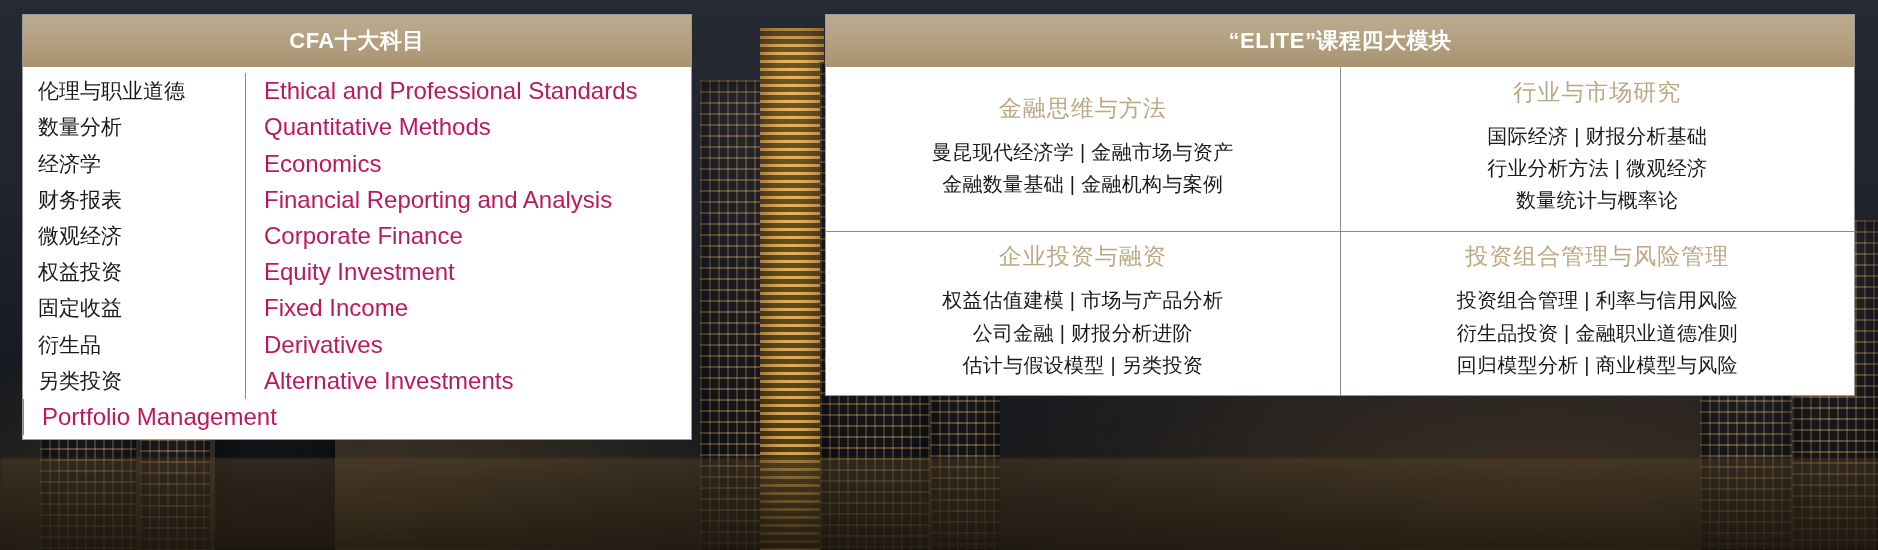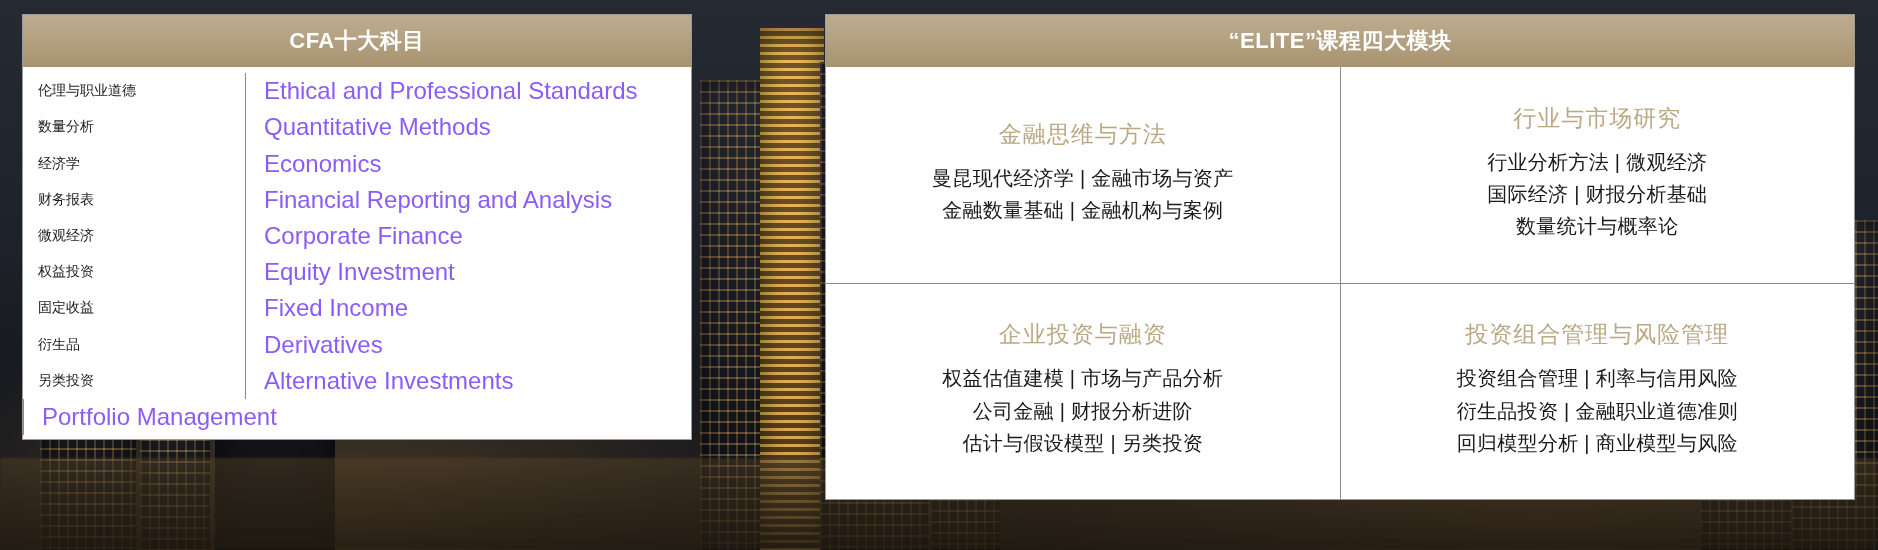--- a/index.html
+++ b/index.html
@@ -114,45 +114,45 @@
     flex: 1 1 0;
     display: flex;
     align-items: center;
     min-height: 0;
   }
   .cfa-cn {
     width: 222px;
     flex: 0 0 222px;
     padding-left: 15px;
     box-sizing: border-box;
-    font-size: 14px;
+    font-size: 21px;
     color: #1a1a1a;
     white-space: nowrap;
   }
   .cfa-divider {
     width: 1px;
     align-self: stretch;
     background: #8c8c8c;
     flex: 0 0 1px;
   }
   .cfa-en {
     flex: 1 1 auto;
     padding-left: 18px;
     box-sizing: border-box;
     font-size: 24px;
-    color: #8b5cf6;
+    color: #be185d;
     white-space: nowrap;
   }
 
   
   #elite-panel {
     left: 825px;
     top: 14px;
     width: 1030px;
-    height: 486px;
+    height: 382px;
   }
   #elite-grid {
     height: calc(100% - 52px);
     display: grid;
     grid-template-columns: 1fr 1px 1fr;
     grid-template-rows: 1fr 1px 1fr;
     box-sizing: border-box;
     border-radius: 7px;
   }
   .grid-vline { background: #8c8c8c; }
@@ -282,22 +282,22 @@
       <div class="module">
         <div class="module-title">金融思维与方法</div>
         <div class="module-line">曼昆现代经济学 | 金融市场与资产</div>
         <div class="module-line">金融数量基础 | 金融机构与案例</div>
       </div>
 
       <div class="grid-vline"></div>
 
       <div class="module">
         <div class="module-title">行业与市场研究</div>
+        <div class="module-line">国际经济 | 财报分析基础</div>
         <div class="module-line">行业分析方法 | 微观经济</div>
-        <div class="module-line">国际经济 | 财报分析基础</div>
         <div class="module-line">数量统计与概率论</div>
       </div>
 
       <div class="grid-hline"></div>
 
       <div class="module">
         <div class="module-title">企业投资与融资</div>
         <div class="module-line">权益估值建模 | 市场与产品分析</div>
         <div class="module-line">公司金融 | 财报分析进阶</div>
         <div class="module-line">估计与假设模型 | 另类投资</div>

